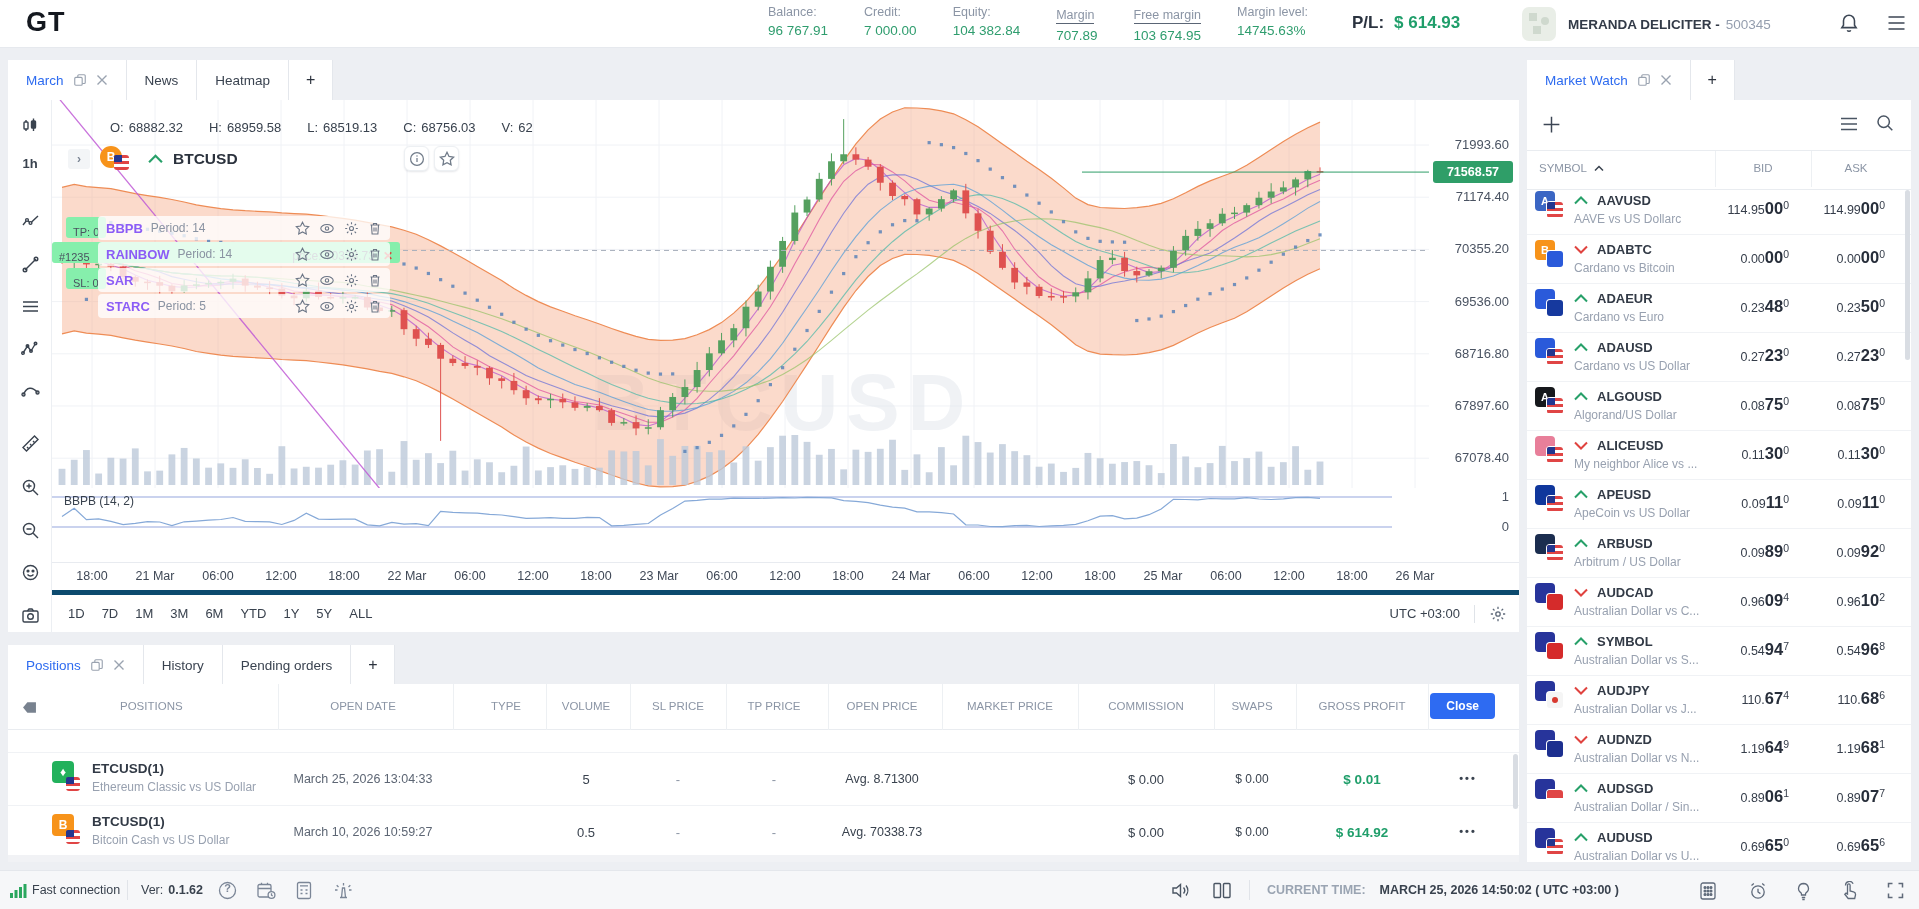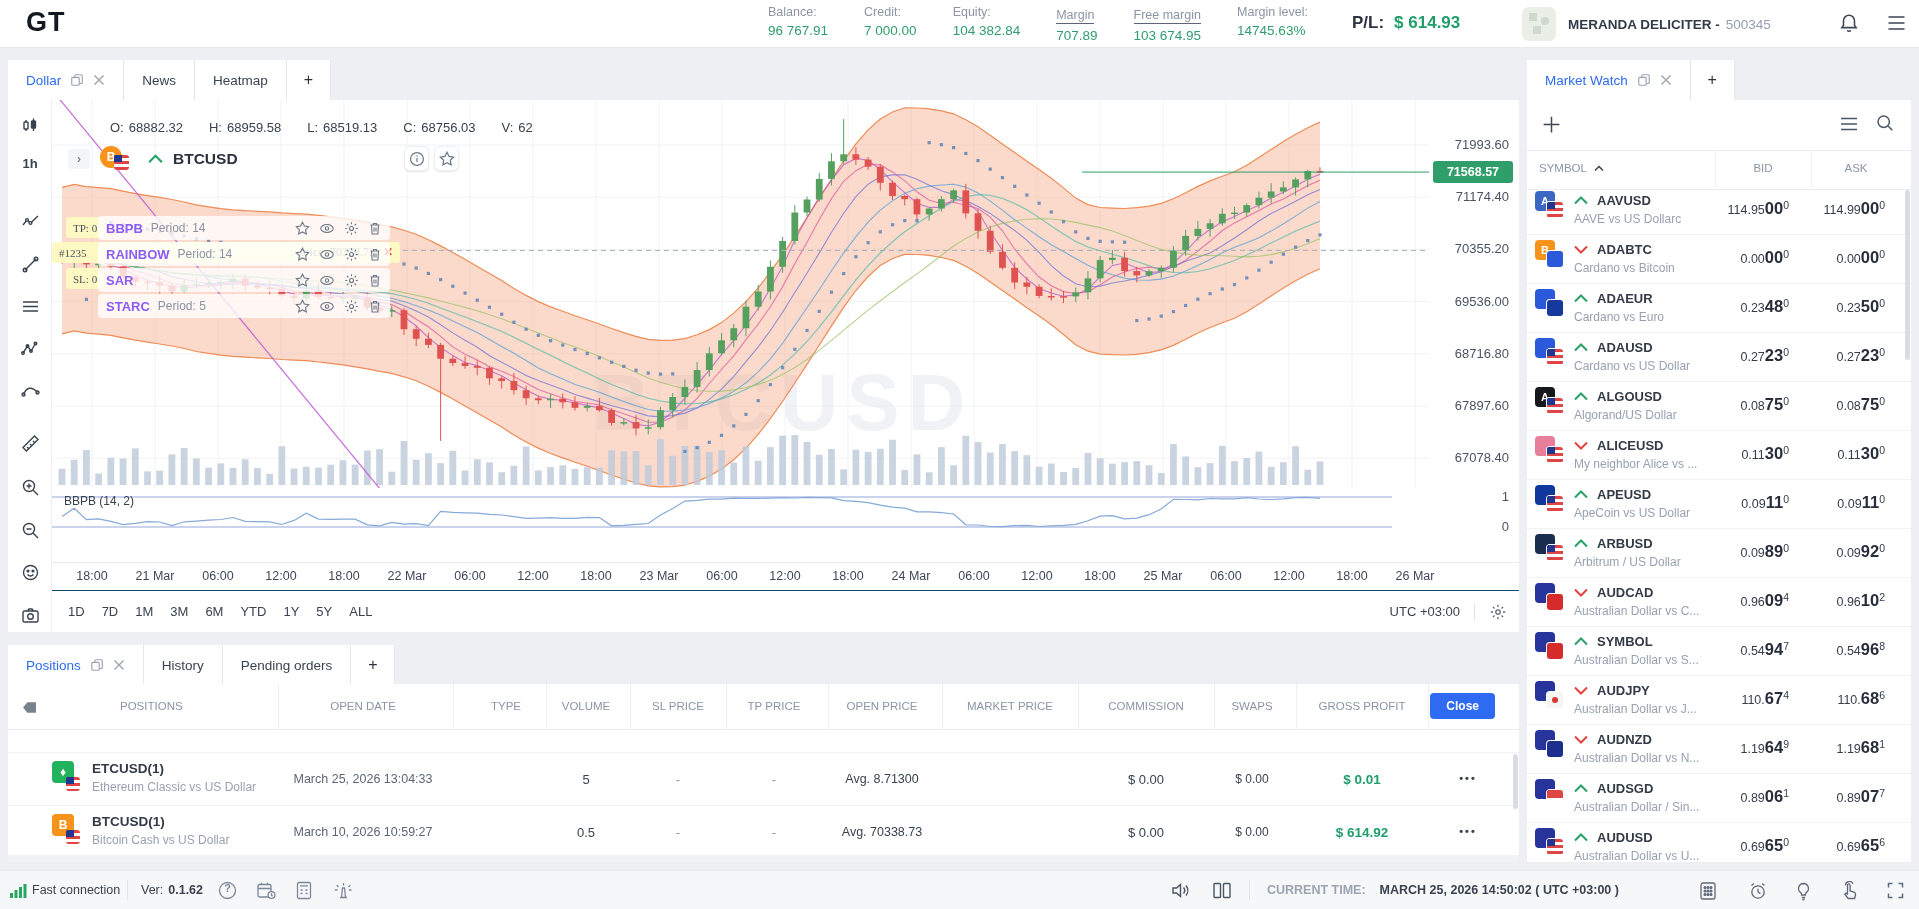--- a/index.html
+++ b/index.html
@@ -45,28 +45,28 @@
   .coin .c1{position:absolute;left:0;top:0;width:22px;height:22px;border-radius:50%;background:#f7931a;color:#fff;font-size:12px;font-weight:700;display:flex;align-items:center;justify-content:center;}
   .coin .c2{position:absolute;left:14px;top:9px;width:15px;height:15px;border-radius:3px;}
   .symname{font-size:15.5px;font-weight:700;color:#2b323d;}
   .chipbtn{position:absolute;width:25px;height:25px;background:#fff;border:1px solid #edf0f3;box-shadow:0 1px 2px rgba(40,50,70,.12);border-radius:6px;display:flex;align-items:center;justify-content:center;color:#707b89;cursor:pointer;z-index:6;}
   .legend{position:absolute;left:46px;top:116px;z-index:5;}
   .lrow{display:flex;align-items:center;justify-content:space-between;width:292px;height:24px;margin-bottom:2px;background:rgba(255,255,255,.78);border-radius:4px;padding:0 8px;}
   .lrow .ln{font-size:13px;font-weight:700;color:#8b5cf6;margin-right:8px;white-space:nowrap;}
   .lrow .lp{font-size:12px;color:#8a93a2;flex:1;white-space:nowrap;}
   .lrow .lics{display:flex;gap:9px;color:#6c7686;}
   .lrow .lics span{cursor:pointer;display:inline-flex;}
-  .otag{position:absolute;height:21px;background:#fef9c3;border-radius:3px;display:flex;align-items:center;z-index:3;font-size:11px;color:#4a5260;padding:0 7px;white-space:nowrap;font-family:Liberation Serif, serif;}
+  .otag{position:absolute;height:21px;background:#86efac;border-radius:3px;display:flex;align-items:flex-end;z-index:3;font-size:11px;color:#4a5260;padding:0 7px;white-space:nowrap;}
   .otag .pl2{font-size:12px;color:#6c7686;margin-left:8px;}
   .otag .xr{color:#d8493f;font-weight:700;font-size:12px;margin-left:8px;cursor:pointer;}
   .osclabel{position:absolute;left:12px;top:394px;font-size:12px;color:#39424e;z-index:4;}
   .taxis{position:absolute;left:44px;top:462px;width:1377px;height:28px;}
   .taxis div{position:absolute;top:7px;transform:translateX(-50%);font-size:12.5px;color:#3f4856;white-space:nowrap;}
   .axis-sep{position:absolute;left:44px;top:462px;width:1467px;height:1px;background:#e8ebf0;}
-  .bottomrow{position:absolute;left:44px;top:490px;width:1467px;height:42px;border-top:1px solid #0c4a6e;display:flex;align-items:center;}
+  .bottomrow{position:absolute;left:44px;top:490px;width:1467px;height:42px;border-top:5px solid #0c4a6e;display:flex;align-items:center;}
   .ranges{display:flex;gap:17px;margin-left:16px;font-size:13px;color:#39424e;}
   .ranges div{cursor:pointer;}
   .br-right{margin-left:auto;display:flex;align-items:center;margin-right:12px;}
   .utc{font-size:13px;color:#39424e;cursor:pointer;padding-left:28px;}
   .vdiv{width:1px;height:18px;background:#dfe3e8;margin:0 14px;}
   .paxis{position:absolute;left:1421px;top:0;width:90px;height:490px;}
   .paxis .pl3{position:absolute;left:8px;width:72px;text-align:right;font-size:13px;color:#4a5362;}
   .ptag{position:absolute;left:4px;top:61px;width:80px;height:22px;background:#2f9e68;color:#fff;font-size:12.5px;font-weight:700;border-radius:3px;display:flex;align-items:center;justify-content:center;}
   
   .mw-top{position:absolute;left:0;top:0;width:100%;height:50px;}
@@ -166,21 +166,21 @@
     </span>
     <span class="abs hico" style="left:1886px;top:14px;cursor:pointer;">
       <svg width="21" height="18" viewBox="0 0 20 18" stroke="currentColor" stroke-width="1.6">
           <path d="M2 3h16M2 9h16M2 15h16"></path>
         </svg>
     </span>
   </header>
 
   <div class="tabs" id="chart-tabs" style="left:8px;top:60px;">
       <div class="tab active">
-        <span>Dollar</span>
+        <span>March</span>
         <span class="ticon">
           <svg width="14" height="14" viewBox="0 0 16 16" fill="none" stroke="currentColor" stroke-width="1.3">
             <rect x="5.5" y="2" width="8.5" height="10" rx="1.2"></rect>
             <rect x="2" y="5" width="8.5" height="9" rx="1.2" fill="#fff"></rect>
           </svg>
         </span>
         <span class="ticon">
           <svg width="12" height="12" viewBox="0 0 12 12" stroke="currentColor" stroke-width="1.4">
             <path d="M1.5 1.5l9 9M10.5 1.5l-9 9"></path>
           </svg>

